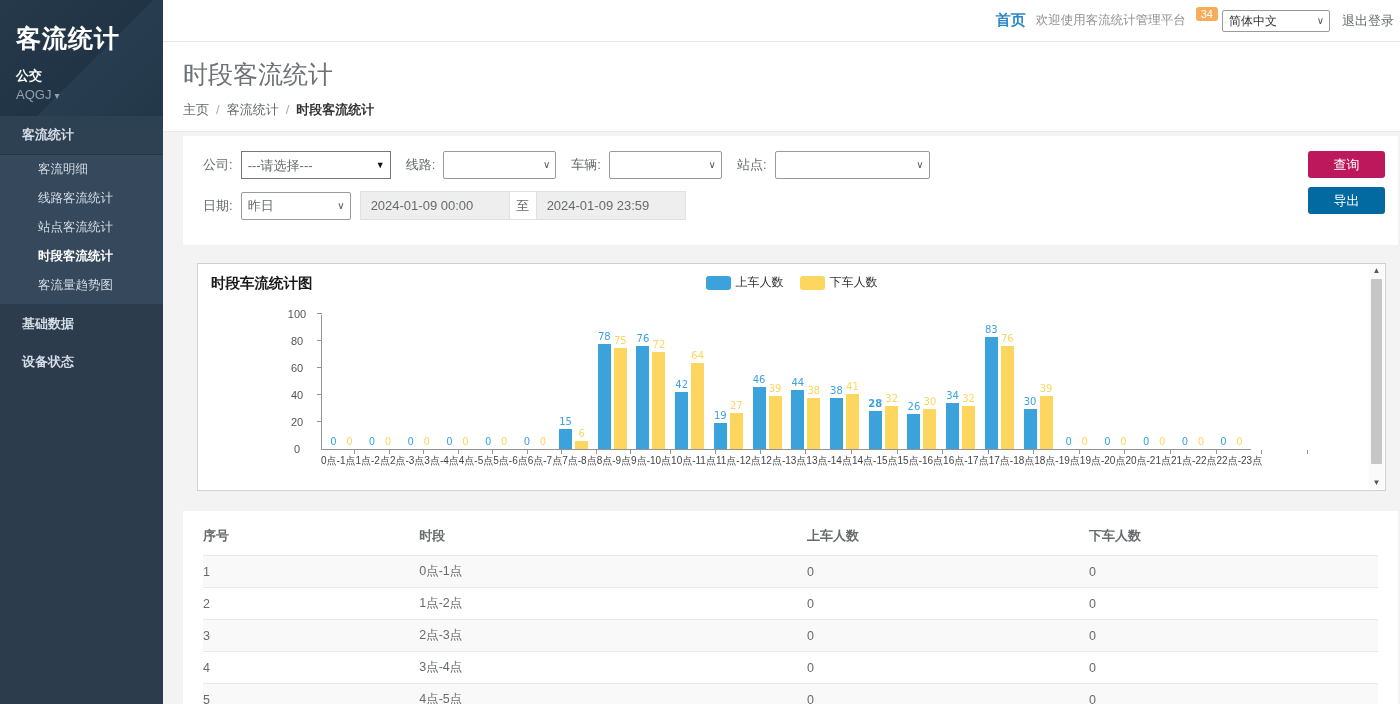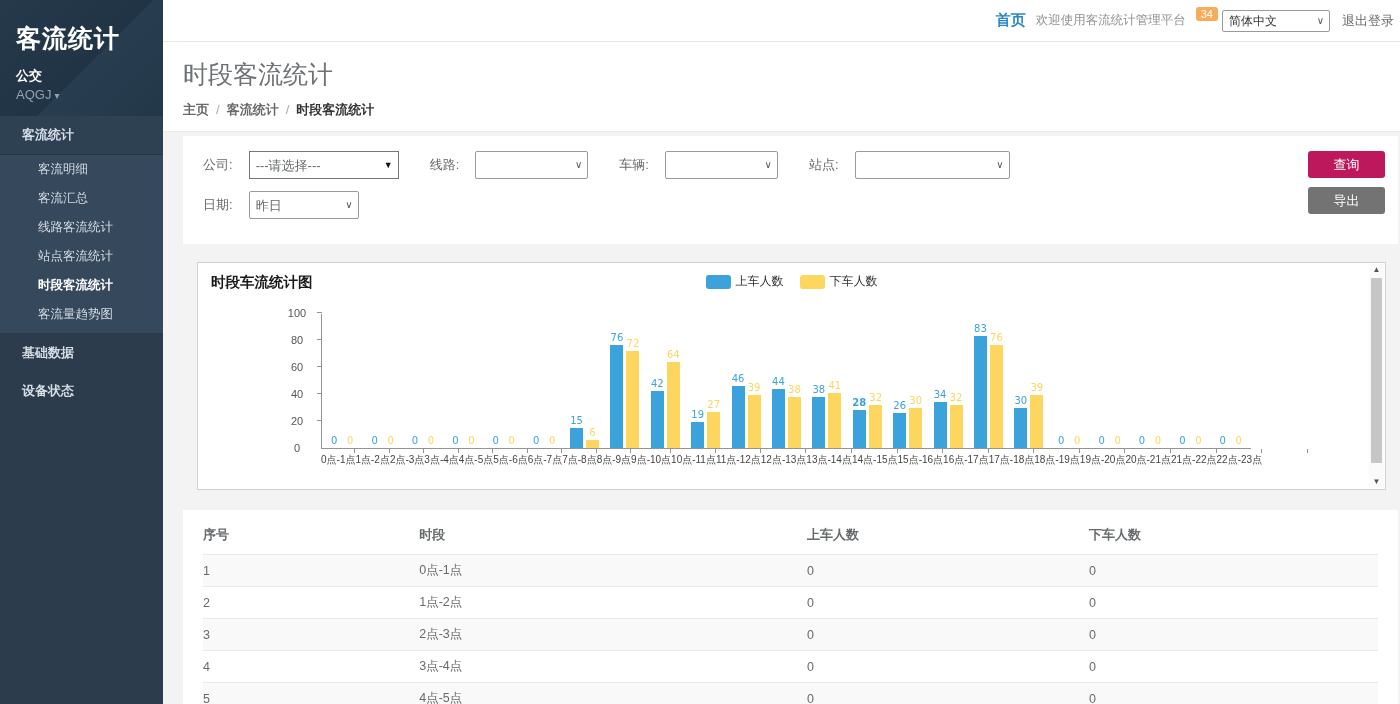--- a/index.html
+++ b/index.html
@@ -33,48 +33,48 @@
   .sel-wrap select { -webkit-appearance: none; appearance: none; background: #fff; font-family: inherit; }
   .sel-arrow { position: absolute; right: 6px; top: 50%; transform: translateY(-54%);
                font-size: 10px; color: #555; pointer-events: none; }
   .lang-select select { width: 108px; height: 22px; border: 1px solid #9a9a9a; border-radius: 2px;
                         font-size: 12px; color: #333; padding: 0 6px; }
   .logout { color: #676a6c; font-size: 13px; margin-left: 12px; cursor: pointer; }
 
   .page-heading { background: #fff; padding: 16px 0 12px 20px; border-bottom: 1px solid #e7eaec; }
   .page-title { font-size: 25px; font-weight: 400; color: #6f7275; margin-bottom: 10px; }
   .breadcrumb { font-size: 13px; }
-  .crumb { color: #676a6c; cursor: pointer; font-weight: bold; }
+  .crumb { color: #676a6c; cursor: pointer; }
   .crumb-sep { color: #aaa; padding: 0 7px; }
   .crumb.current { color: #333; font-weight: bold; cursor: default; }
 
   
   .filter-panel { position: relative; background: #fff; margin: 4px 2px 0 20px; padding: 15px 0 13px 20px; }
-  .f-row { display: flex; align-items: center; margin-bottom: 12px; gap: 8px; }
+  .f-row { display: flex; align-items: center; margin-bottom: 12px; }
   .f-row:last-child { margin-bottom: 0; }
   .f-label { font-size: 13px; color: #676a6c; margin-right: 8px; }
   .f-sel select { height: 28px; border: 1px solid #9a9a9a; border-radius: 2px; color: #676a6c;
                   font-size: 13px; padding: 0 18px 0 6px; }
   .company-sel select { width: 150px; border-color: #777; border-radius: 0; }
   .company-sel .sel-arrow { color: #111; font-size: 9px; }
   .line-sel select, .vehicle-sel select { width: 113px; }
   .station-sel select { width: 155px; }
   .preset-sel select { width: 110px; }
   .f-gap { width: 15px; }
   .date-box { display: flex; align-items: center; margin-left: 9px; }
   .date-input { width: 150px; height: 29px; background: #eee; border: 1px solid #e0e0e0;
                 color: #676a6c; font-size: 13px; padding: 0 10px; font-family: inherit; }
   .date-sep { height: 29px; min-width: 26px; background: #fff; border-top: 1px solid #e0e0e0;
               border-bottom: 1px solid #e0e0e0; display: flex; align-items: center; justify-content: center;
               font-size: 13px; color: #676a6c; }
   .btn-col { position: absolute; right: 13px; top: 15px; display: flex; flex-direction: column; gap: 9px; }
   .btn { width: 77px; height: 27px; border: none; border-radius: 3px; color: #fff; font-size: 13px;
          cursor: pointer; font-family: inherit; }
   .btn-search { background: #be185d; }
-  .btn-export { background: #737373; }
+  .btn-export { background: #0369a1; }
 
   
   .chart-panel { position: relative; background: #fff; border: 1px solid #d0d0d0;
                  height: 228px; margin: 18px 14px 0 34px; overflow: hidden; }
   .chart-title { position: absolute; top: 10px; left: 13px; font-size: 14.5px; font-weight: bold; color: #1a1a1a; }
   .chart-legend { position: absolute; top: 10px; left: 0; width: 100%; display: flex;
                   justify-content: center; gap: 16px; pointer-events: none; }
   .legend-item { display: flex; align-items: center; gap: 5px; font-size: 12px; color: #333; }
   .legend-swatch { width: 25px; height: 14px; border-radius: 3px; }
   .chart-area { position: absolute; top: 51px; left: 13px; }
@@ -114,21 +114,20 @@
   <div class="logo">
     <div class="logo-title">客流统计</div>
     <div class="org">公交</div>
     <div class="org-code">
       <span>AQGJ</span><span class="caret">▾</span>
     </div>
   </div>
   <nav>
       <div class="nav-parent active">客流统计</div>
       <div class="nav-sub">客流明细</div>
-      <div class="nav-sub">客流汇总</div>
       <div class="nav-sub">线路客流统计</div>
       <div class="nav-sub">站点客流统计</div>
       <div class="nav-sub current">时段客流统计</div>
       <div class="nav-sub last-sub">客流量趋势图</div>
       <div class="nav-parent">基础数据</div>
       <div class="nav-parent">设备状态</div>
     </nav>
 </aside>
 
 <div class="main">
@@ -174,20 +173,25 @@
         <select><option></option></select>
         <span class="sel-arrow">∨</span>
       </span>
     </div>
     <div class="f-row">
       <span class="f-label">日期:</span>
       <span class="sel-wrap f-sel preset-sel">
         <select><option>昨日</option></select>
         <span class="sel-arrow">∨</span>
       </span>
+      <span class="date-box">
+        <input class="date-input" readonly="" value="2024-01-09 00:00" style="">
+        <span class="date-sep">至</span>
+        <input class="date-input" readonly="" value="2024-01-09 23:59" style="">
+      </span>
     </div>
     <div class="btn-col">
       <button class="btn btn-search">查询</button>
       <button class="btn btn-export">导出</button>
     </div>
   </div>
 
   <div class="chart-panel">
     <div class="chart-title">时段车流统计图</div>
     <div class="chart-legend">
@@ -263,20 +267,30 @@
             </div>
           </div>
           <div class="group">
             <div class="barwrap">
               <div class="blabel" style="color: rgb(60, 162, 219);">15</div>
               <div class="bar" style="background: rgb(60, 162, 219); height: 20.25px;"></div>
             </div>
             <div class="barwrap">
               <div class="blabel" style="color: rgb(253, 214, 95);">6</div>
               <div class="bar" style="background: rgb(253, 214, 95); height: 8.1px;"></div>
+            </div>
+          </div>
+          <div class="group">
+            <div class="barwrap">
+              <div class="blabel" style="color: rgb(60, 162, 219);">78</div>
+              <div class="bar" style="background: rgb(60, 162, 219); height: 105.3px;"></div>
+            </div>
+            <div class="barwrap">
+              <div class="blabel" style="color: rgb(253, 214, 95);">75</div>
+              <div class="bar" style="background: rgb(253, 214, 95); height: 101.25px;"></div>
             </div>
           </div>
           <div class="group">
             <div class="barwrap">
               <div class="blabel" style="color: rgb(60, 162, 219);">76</div>
               <div class="bar" style="background: rgb(60, 162, 219); height: 102.6px;"></div>
             </div>
             <div class="barwrap">
               <div class="blabel" style="color: rgb(253, 214, 95);">72</div>
               <div class="bar" style="background: rgb(253, 214, 95); height: 97.2px;"></div>

